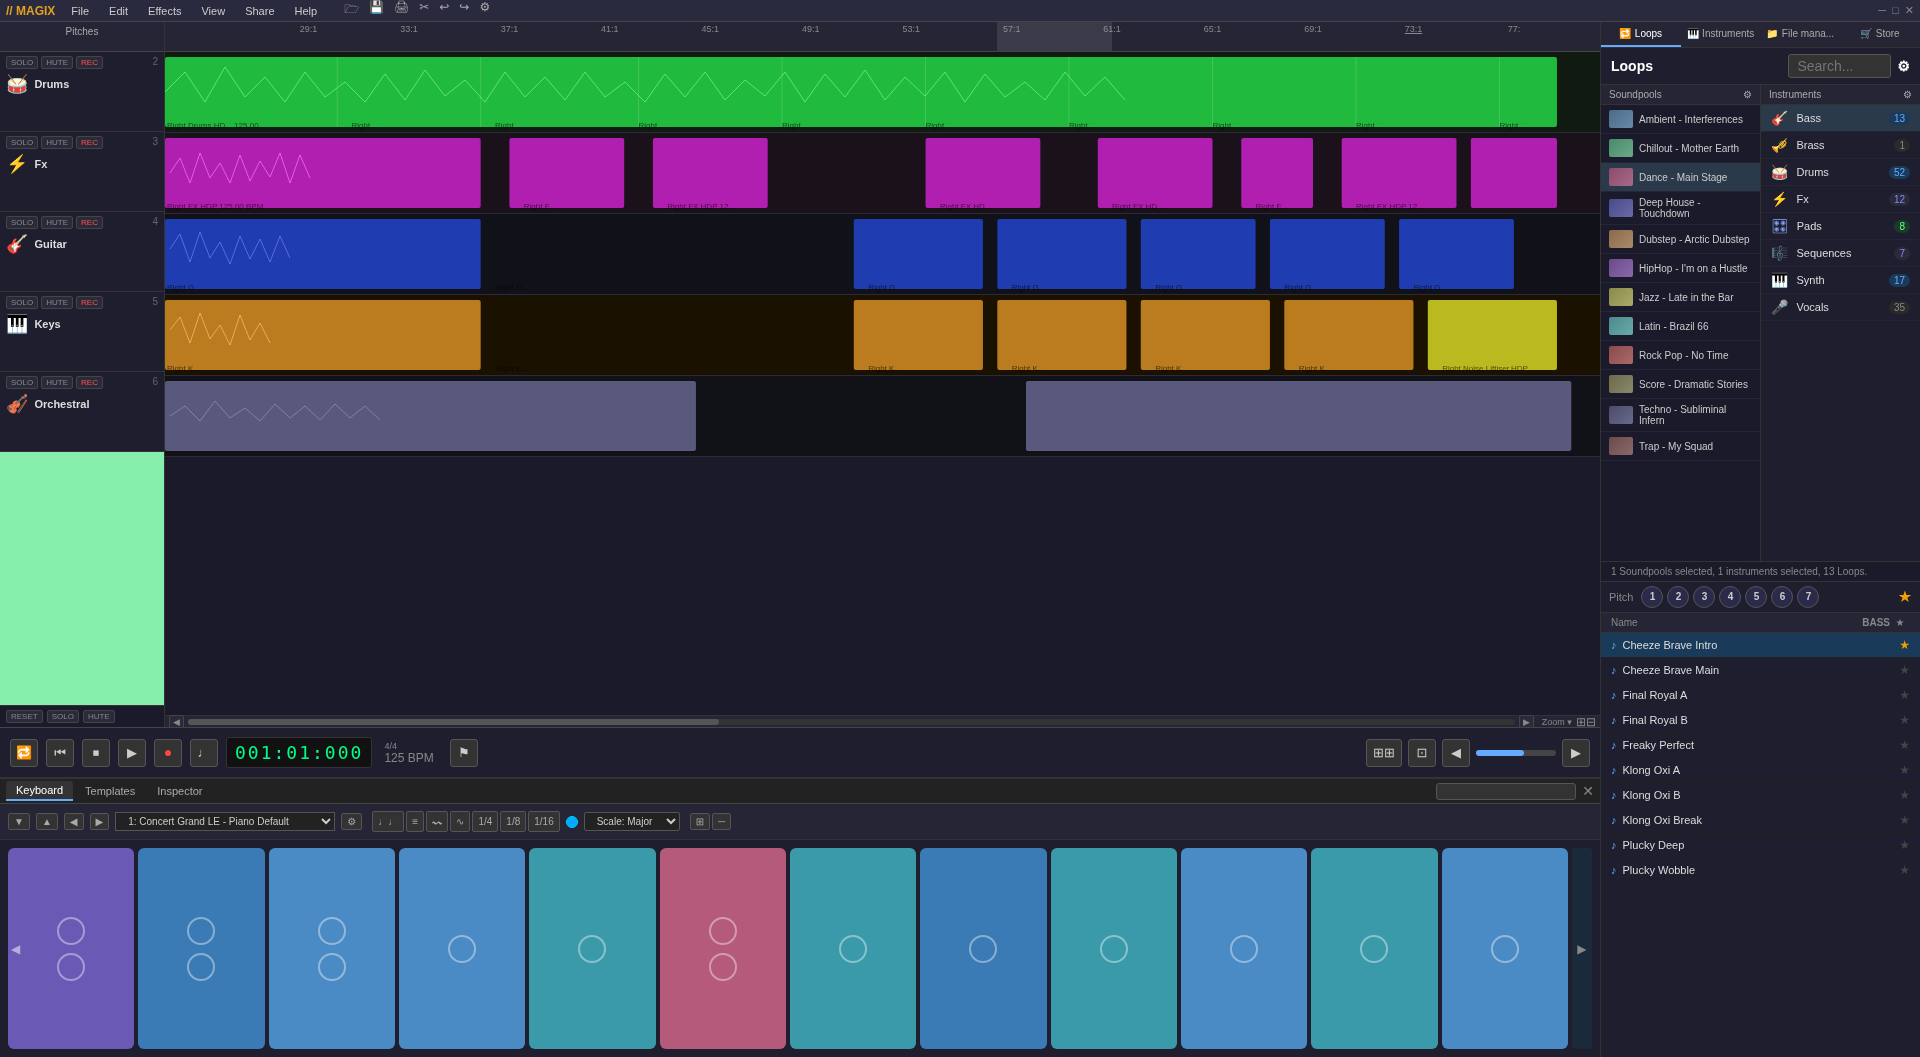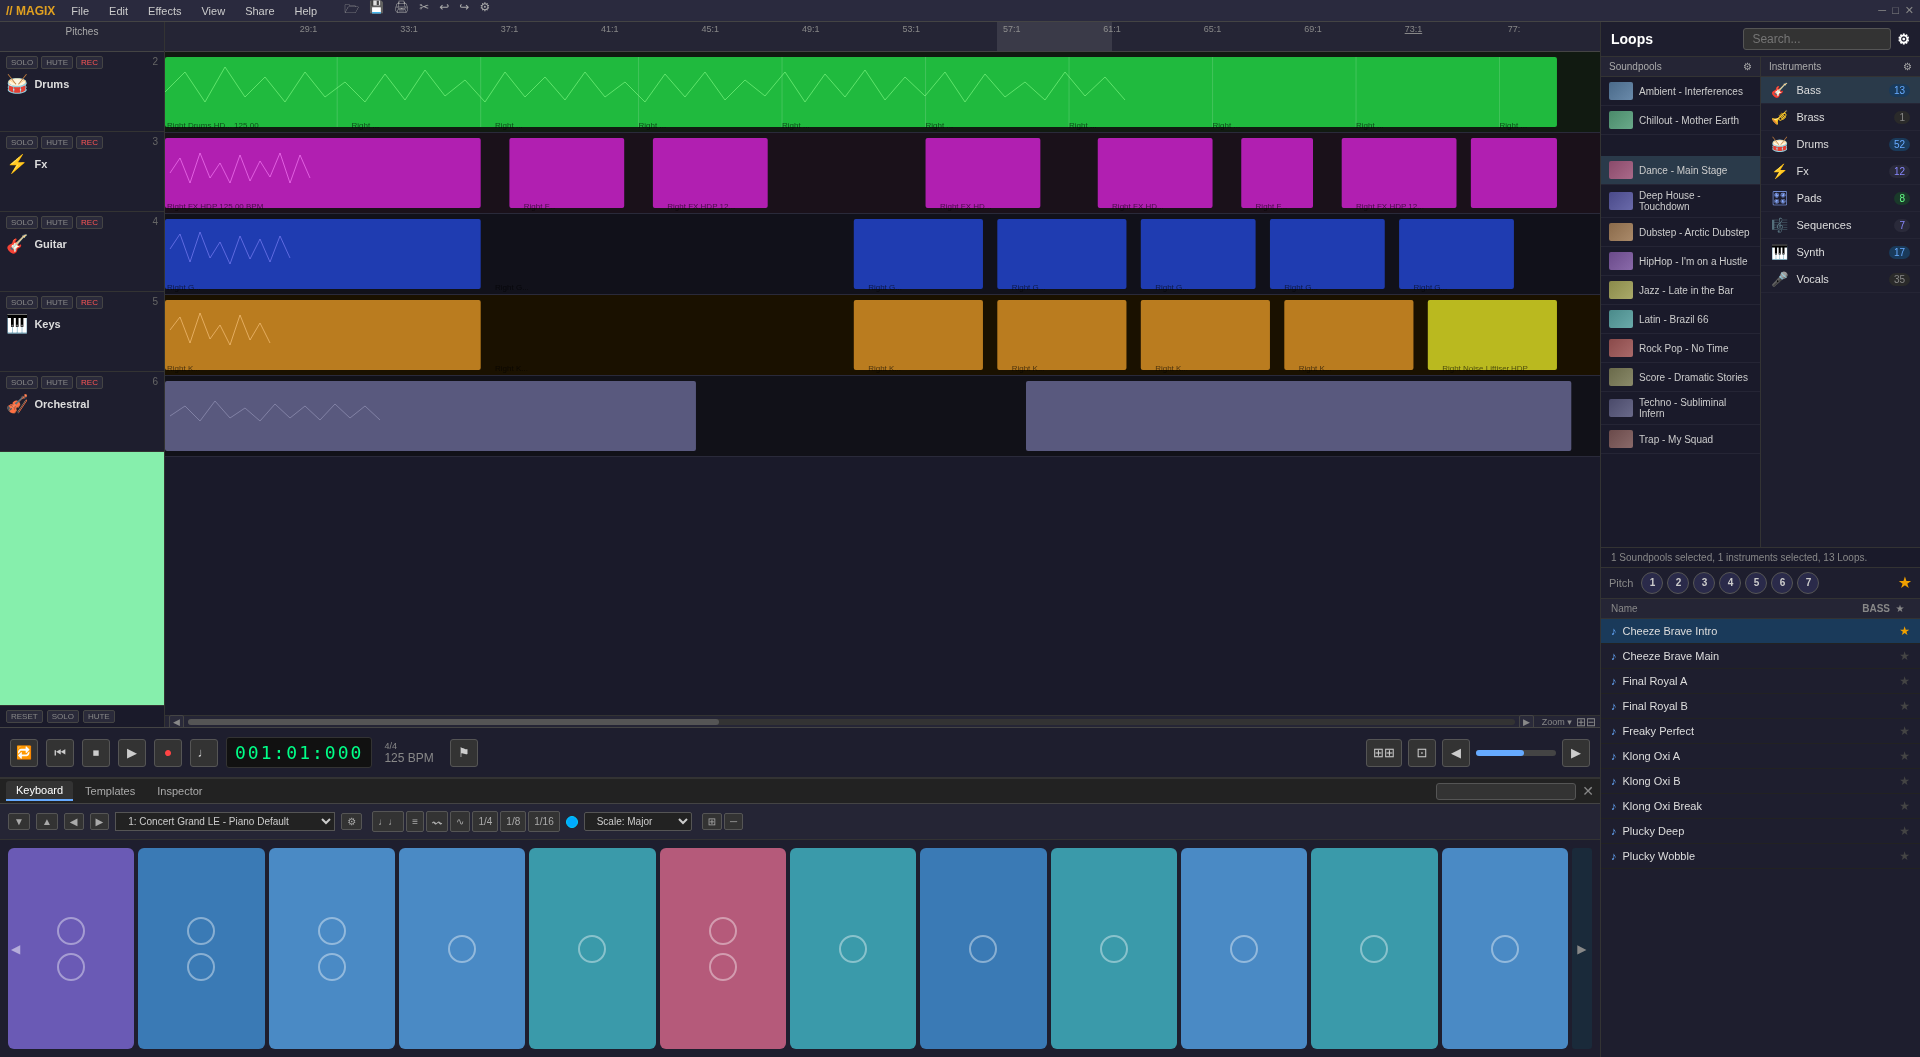--- a/index.html
+++ b/index.html
@@ -43,21 +43,21 @@
     #keyboard-area { height: 280px; background: #1a1a2a; border-top: 2px solid #333; display: flex; flex-direction: column; }
     #keyboard-tabs { display: flex; background: #222; border-bottom: 1px solid #444; padding: 2px 6px; gap: 2px; align-items: center; }
     .kb-tab { padding: 3px 10px; cursor: pointer; border-radius: 3px 3px 0 0; font-size: 11px; color: #aaa; }
     .kb-tab.active { background: #333; color: #fff; border-bottom: 2px solid #6af; }
     .kb-search { margin-left: auto; background: #333; border: 1px solid #555; color: #ccc; padding: 2px 6px; font-size: 10px; border-radius: 3px; width: 140px; }
     .kb-close { color: #888; cursor: pointer; margin-left: 4px; font-size: 14px; }
 
     #keyboard-controls { background: #252535; height: 36px; display: flex; align-items: center; padding: 0 8px; gap: 6px; border-bottom: 1px solid #333; }
     .kb-ctrl-btn { background: #333; border: 1px solid #555; color: #aaa; padding: 2px 5px; font-size: 10px; cursor: pointer; border-radius: 2px; }
     .kb-preset { background: #222; border: 1px solid #555; color: #ccc; padding: 2px 8px; font-size: 10px; border-radius: 0; flex: 1; max-width: 220px; }
-    .kb-scale { background: #222; border: 1px solid #555; color: #ccc; padding: 2px 8px; font-size: 10px; border-radius: 2px; width: 108px; }
+    .kb-scale { background: #222; border: 1px solid #555; color: #ccc; padding: 2px 8px; font-size: 10px; border-radius: 2px; width: 96px; }
     .kb-led { width: 12px; height: 12px; border-radius: 50%; background: #0af; border: 1px solid #0cf; }
 
     #keyboard-keys { flex: 1; display: flex; padding: 8px 8px; gap: 4px; overflow: hidden; background: #1e1e2e; }
     .key-pad { flex: 1; border-radius: 6px; position: relative; display: flex; flex-direction: column; align-items: center; justify-content: center; gap: 8px; cursor: pointer; min-width: 80px; }
     .key-pad.blue { background: #3a7ab5; }
     .key-pad.blue-light { background: #4a8ac5; }
     .key-pad.purple { background: #6a5ab5; }
     .key-pad.pink { background: #b55a7a; }
     .key-pad.teal { background: #3a9aaa; }
     .key-circle { width: 28px; height: 28px; border-radius: 50%; border: 2px solid rgba(255,255,255,0.4); }
@@ -65,28 +65,28 @@
 
     
     #right-panel { width: 320px; background: #1e1e2e; border-left: 1px solid #333; display: flex; flex-direction: column; }
     #right-tabs { display: flex; background: #252535; border-bottom: 1px solid #333; }
     .right-tab { flex: 1; text-align: center; padding: 6px 4px; cursor: pointer; font-size: 10px; color: #aaa; border-bottom: 2px solid transparent; }
     .right-tab.active { color: #fff; border-bottom-color: #6af; }
 
     #loops-panel { flex: 1; display: flex; flex-direction: column; overflow: hidden; }
     #loops-header { background: #1e1e2e; padding: 6px 10px; display: flex; align-items: center; justify-content: space-between; border-bottom: 1px solid #333; }
     #loops-header span { font-size: 14px; color: #fff; font-weight: bold; }
-    .search-box { background: #333; border: 1px solid #555; color: #ccc; padding: 3px 8px; font-size: 12px; border-radius: 3px; width: 148px; }
+    .search-box { background: #333; border: 1px solid #555; color: #ccc; padding: 3px 8px; font-size: 14px; border-radius: 3px; width: 103px; }
     .settings-icon { color: #888; cursor: pointer; font-size: 14px; }
 
     #soundpools-section { display: flex; gap: 0; flex: 1; overflow: hidden; }
     #soundpools { width: 160px; border-right: 1px solid #333; overflow-y: auto; background: #1a1a2a; }
     #soundpools-header { background: #252535; padding: 4px 8px; display: flex; align-items: center; justify-content: space-between; border-bottom: 1px solid #333; font-size: 10px; color: #aaa; position: sticky; top: 0; }
     .soundpool-item { display: flex; align-items: center; padding: 5px 8px; cursor: pointer; border-bottom: 1px solid #252535; gap: 6px; }
-    .soundpool-item.selected { background: #2a3a4a; margin-top: 21px; }
+    .soundpool-item.selected { background: #2a3a4a; }
     .soundpool-thumb { width: 24px; height: 18px; border-radius: 2px; background: #555; flex-shrink: 0; }
     .soundpool-name { font-size: 10px; color: #ccc; }
 
     #instruments-section { flex: 1; overflow-y: auto; background: #1e1e2e; }
     #instruments-header { background: #252535; padding: 4px 8px; display: flex; align-items: center; justify-content: space-between; border-bottom: 1px solid #333; font-size: 10px; color: #aaa; position: sticky; top: 0; }
     .instrument-item { display: flex; align-items: center; padding: 5px 10px; cursor: pointer; border-bottom: 1px solid #252535; gap: 8px; }
     .instrument-item.selected { background: #2a3a4a; }
     .instrument-icon { font-size: 14px; color: #8af; flex-shrink: 0; }
     .instrument-name { font-size: 11px; color: #ddd; flex: 1; }
     .instrument-count { font-size: 10px; color: #888; background: #333; padding: 1px 5px; border-radius: 8px; }
@@ -521,20 +521,38 @@
         </div>
         <div style="width:20px; flex-shrink:0; background:#1a2a3a; border-radius:3px; display:flex; align-items:center; justify-content:center;">
           <span style="color:#888; font-size:12px;">▶</span>
         </div>
       </div>
     </div>
   </div>
 
   <div id="right-panel">
 
+    <div id="right-tabs">
+      <div class="right-tab active">
+        <span>🔁</span>
+        <span>Loops</span>
+      </div>
+      <div class="right-tab">
+        <span>🎹</span>
+        <span>Instruments</span>
+      </div>
+      <div class="right-tab">
+        <span>📁</span>
+        <span>File mana...</span>
+      </div>
+      <div class="right-tab">
+        <span>🛒</span>
+        <span>Store</span>
+      </div>
+    </div>
 
     <div id="loops-panel">
       <div id="loops-header">
         <span>Loops</span>
         <div style="display:flex; align-items:center; gap:6px;">
           <input type="text" class="search-box" placeholder="Search..." style="">
           <span class="settings-icon">⚙</span>
         </div>
       </div>
 

